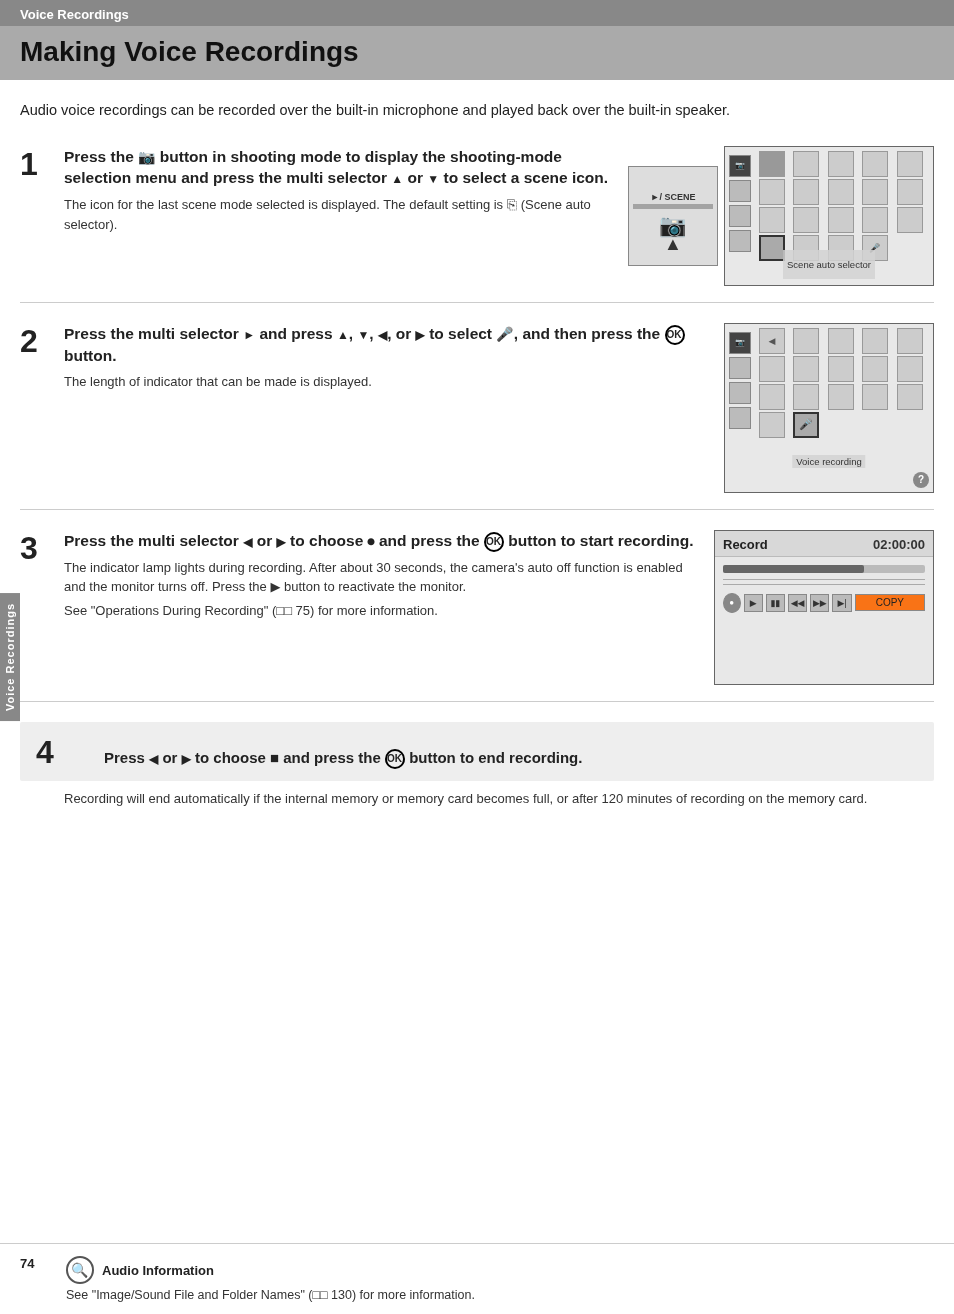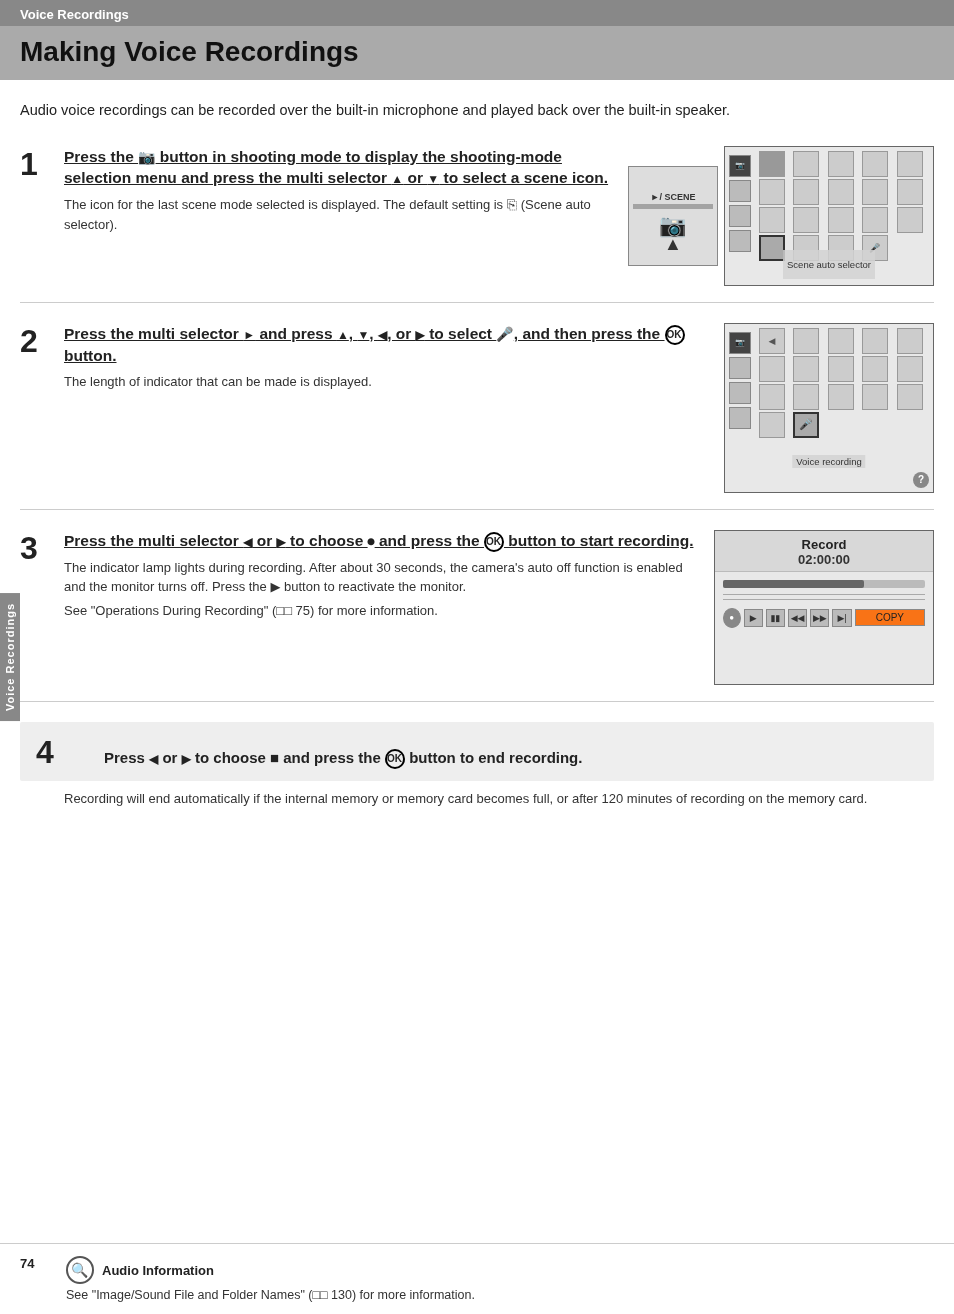--- a/index.html
+++ b/index.html
@@ -65,21 +65,20 @@
       padding-top: 2px;
     }
     .step-content {
       flex: 1;
     }
     .step-title {
       font-size: 15.5px;
       font-weight: bold;
       line-height: 1.4;
       margin-bottom: 6px;
-      text-decoration: underline;
     }
     .step-desc {
       font-size: 13px;
       color: #333;
       line-height: 1.5;
     }
     .step-image {
       margin-left: 16px;
       flex-shrink: 0;
     }
@@ -146,21 +145,20 @@
     .record-header {
       display: flex;
       justify-content: space-between;
       align-items: center;
       padding: 6px 8px 4px 8px;
       font-size: 13px;
       font-weight: bold;
       color: #222;
       background: #d8d8d8;
       border-bottom: 1px solid #bbb;
-      flex-direction: column;
     }
     .record-time {
       font-size: 13px;
       font-weight: bold;
       color: #333;
     }
     .record-body {
       padding: 8px;
     }
     .progress-bar-bg {

